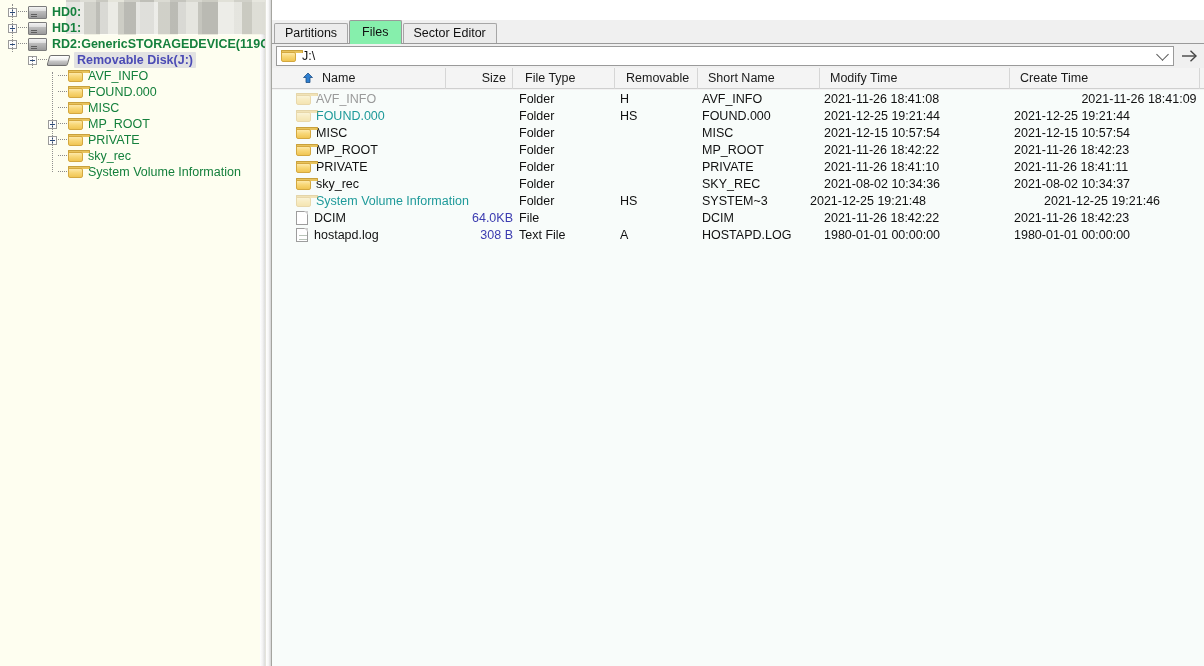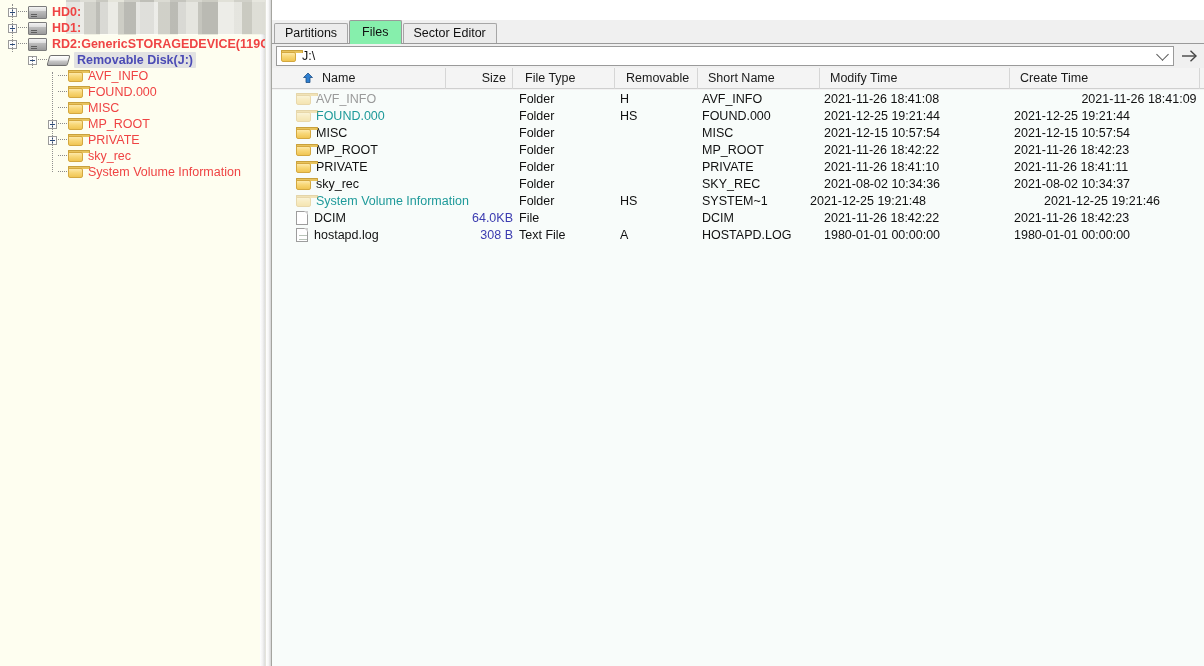--- a/index.html
+++ b/index.html
@@ -67,21 +67,21 @@
     background:#e8c35c;border:1px solid #c9a13c;border-bottom:none;
     border-radius:1px 1px 0 0;box-sizing:border-box;
   }
   .ic-folder .body{
     position:absolute;left:0;top:2px;width:15px;height:10px;box-sizing:border-box;
     background:linear-gradient(to bottom,#fde9a9 0%,#f8d777 45%,#f0c552 100%);
     border:1px solid #d4a83f;border-radius:0 2px 2px 2px;
   }
   .ic-folder.dim{opacity:0.42;}
 
-  .tlabel{font-size:12.5px;line-height:16px;color:#ef4444;}
+  .tlabel{font-size:12.5px;line-height:16px;color:#15803d;}
   .tlabel.bold{font-weight:bold;}
   .tlabel.sel{
     font-weight:bold;color:#4b4bb5;background:#e2e2e2;
     padding:0 3px;border-radius:1px;
   }
   .redact{
     position:absolute;left:66px;top:0px;width:202px;height:34px;
     background-image:
       linear-gradient(to right,
         #cfcfc8 0 14px,#dcdcd4 14px 30px,#c7c7c0 30px 42px,#e3e3da 42px 58px,
@@ -427,21 +427,21 @@
           <div class="c-name" style="left: 24px;">
             <span class="ic-folder dim">
               <span class="tab"></span>
               <span class="body"></span>
             </span>
             <span class="nm-teal">System Volume Information</span>
           </div>
           <div class="c-size" style="left: 183px; width: 58px;"></div>
           <div class="c-type" style="left: 247px; width: 96px;">Folder</div>
           <div class="c-attr" style="left: 348px; width: 78px;">HS</div>
-          <div class="c-short" style="left: 430px; width: 118px;">SYSTEM~1</div>
+          <div class="c-short" style="left: 430px; width: 118px;">SYSTEM~3</div>
           <div class="c-mod" style="left: 538px; width: 186px;">2021-12-25 19:21:48</div>
           <div class="c-crt" style="left: 772px; width: 186px;">2021-12-25 19:21:46</div>
         </div>
         <div class="row">
           <div class="c-name" style="left: 24px;">
             <span class="ic-file"></span>
             <span class="">DCIM</span>
           </div>
           <div class="c-size" style="left: 183px; width: 58px;">64.0KB</div>
           <div class="c-type" style="left: 247px; width: 96px;">File</div>

